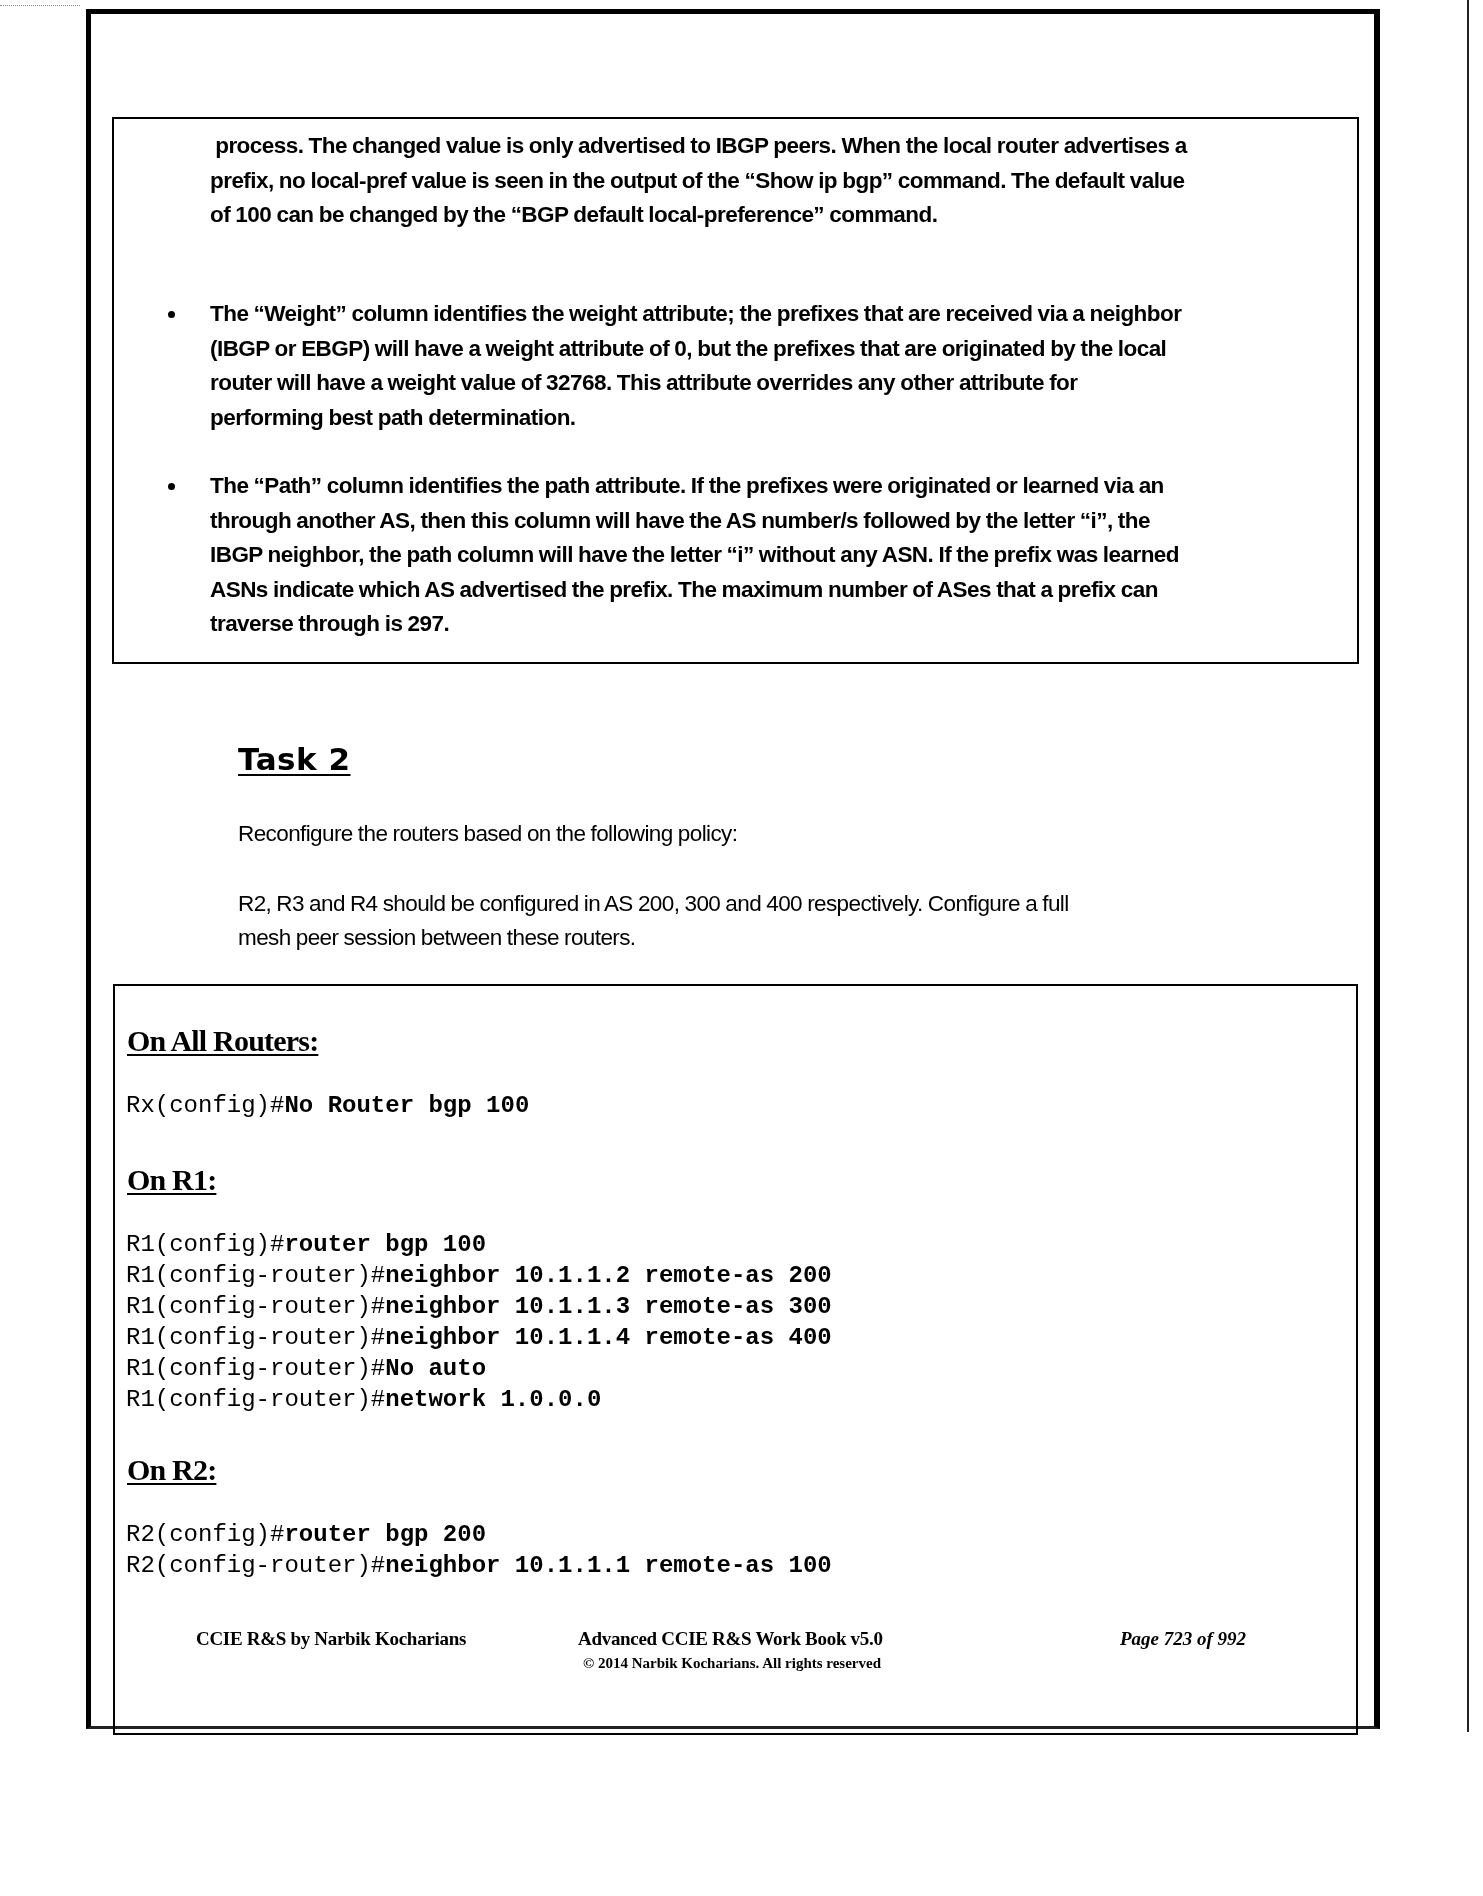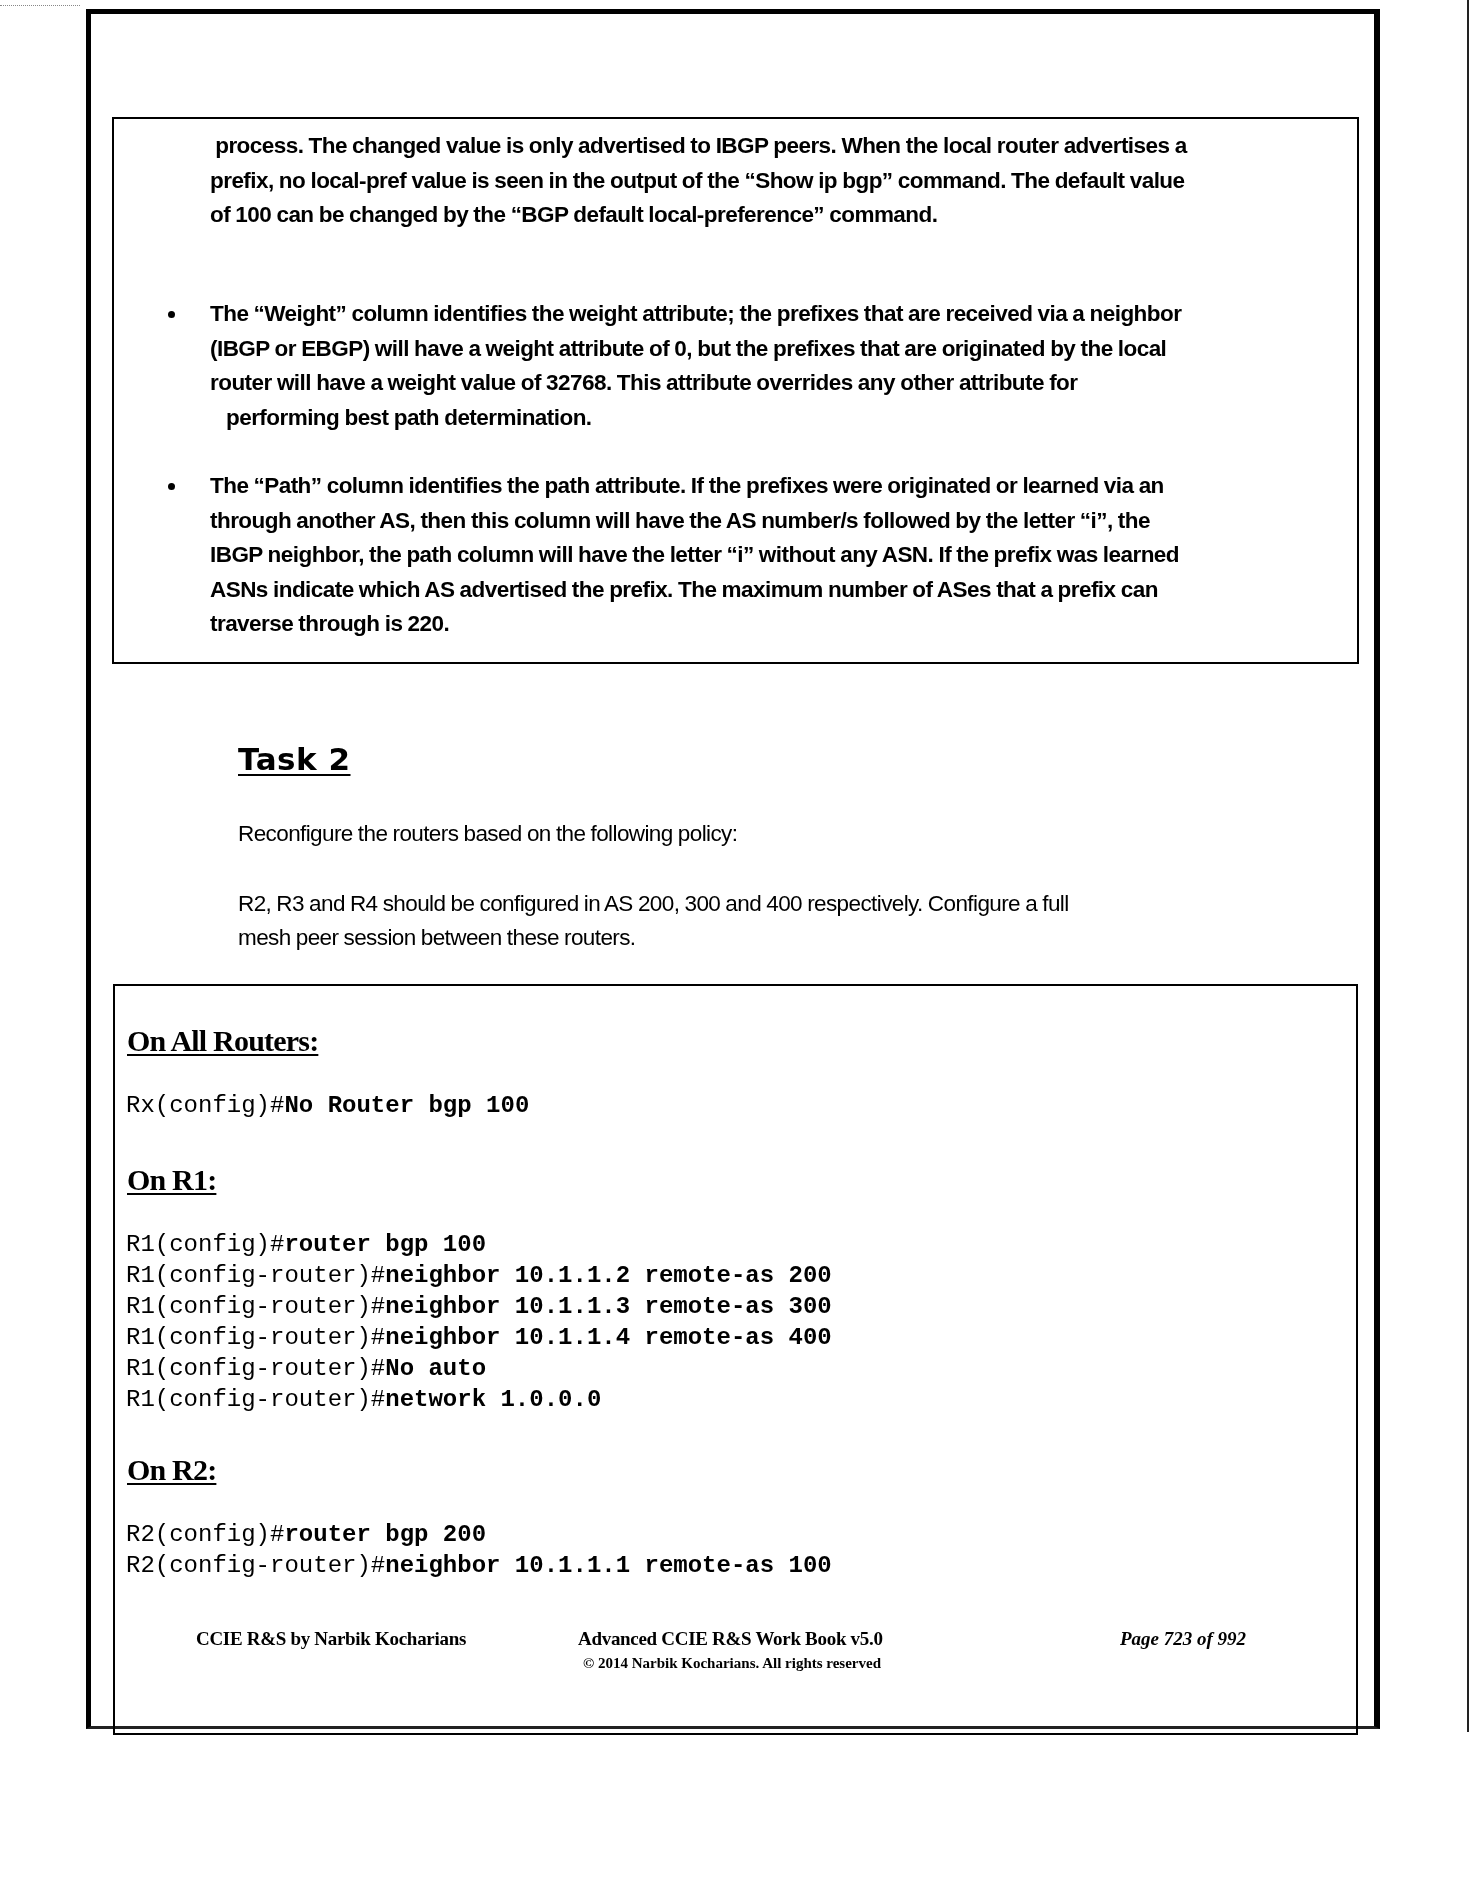--- a/index.html
+++ b/index.html
@@ -71,30 +71,30 @@
     <div style="white-space:pre;"> process. The changed value is only advertised to IBGP peers. When the local router advertises a</div>
     <div style="white-space:pre;">prefix, no local-pref value is seen in the output of the “Show ip bgp” command. The default value</div>
     <div style="white-space:pre;">of 100 can be changed by the “BGP default local-preference” command.</div>
   </div>
 
   <div class="para" style="top:178px;">
     <span class="bullet-dot"></span>
     <div style="white-space:pre;">The “Weight” column identifies the weight attribute; the prefixes that are received via a neighbor</div>
     <div style="white-space:pre;">(IBGP or EBGP) will have a weight attribute of 0, but the prefixes that are originated by the local</div>
     <div style="white-space:pre;">router will have a weight value of 32768. This attribute overrides any other attribute for</div>
-    <div style="white-space:pre;margin-left:16px;">performing best path determination.</div>
+    <div style="white-space:pre;">performing best path determination.</div>
   </div>
 
   <div class="para" style="top:350px;">
     <span class="bullet-dot"></span>
     <div style="white-space:pre;">The “Path” column identifies the path attribute. If the prefixes were originated or learned via an</div>
     <div style="white-space:pre;">through another AS, then this column will have the AS number/s followed by the letter “i”, the</div>
     <div style="white-space:pre;">IBGP neighbor, the path column will have the letter “i” without any ASN. If the prefix was learned</div>
     <div style="white-space:pre;">ASNs indicate which AS advertised the prefix. The maximum number of ASes that a prefix can</div>
-    <div style="white-space:pre;">traverse through is 220.</div>
+    <div style="white-space:pre;">traverse through is 297.</div>
   </div>
 </div>
 
 <div class="task-title">Task 2</div>
 <div class="task-text" style="top:817px;">Reconfigure the routers based on the following policy:</div>
 <div class="task-text" style="top:887px;">
   <div>R2, R3 and R4 should be configured in AS 200, 300 and 400 respectively. Configure a full</div>
   <div>mesh peer session between these routers.</div>
 </div>
 

